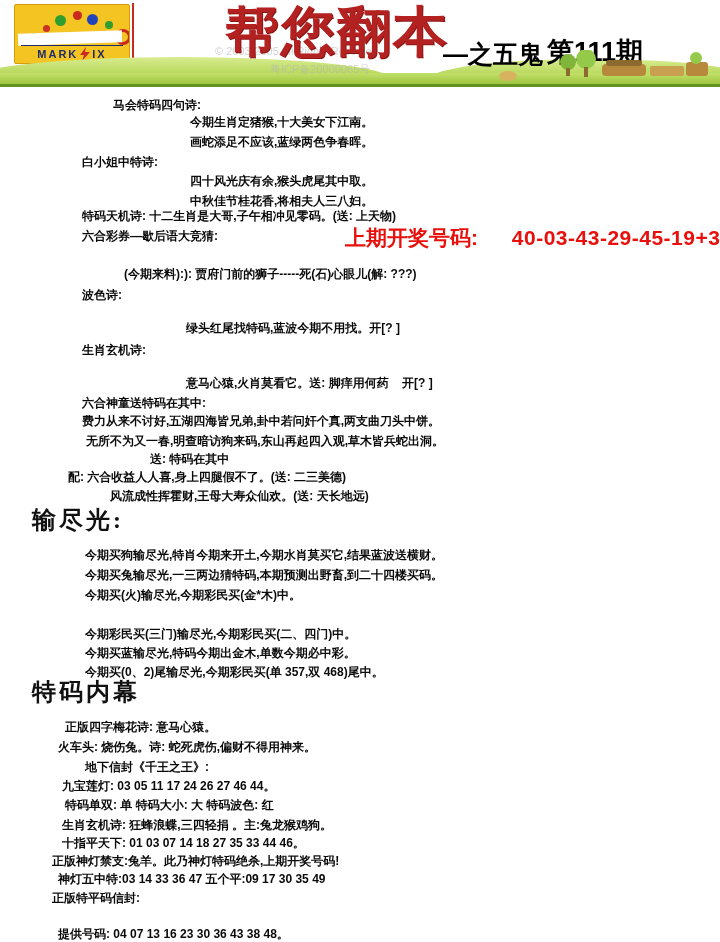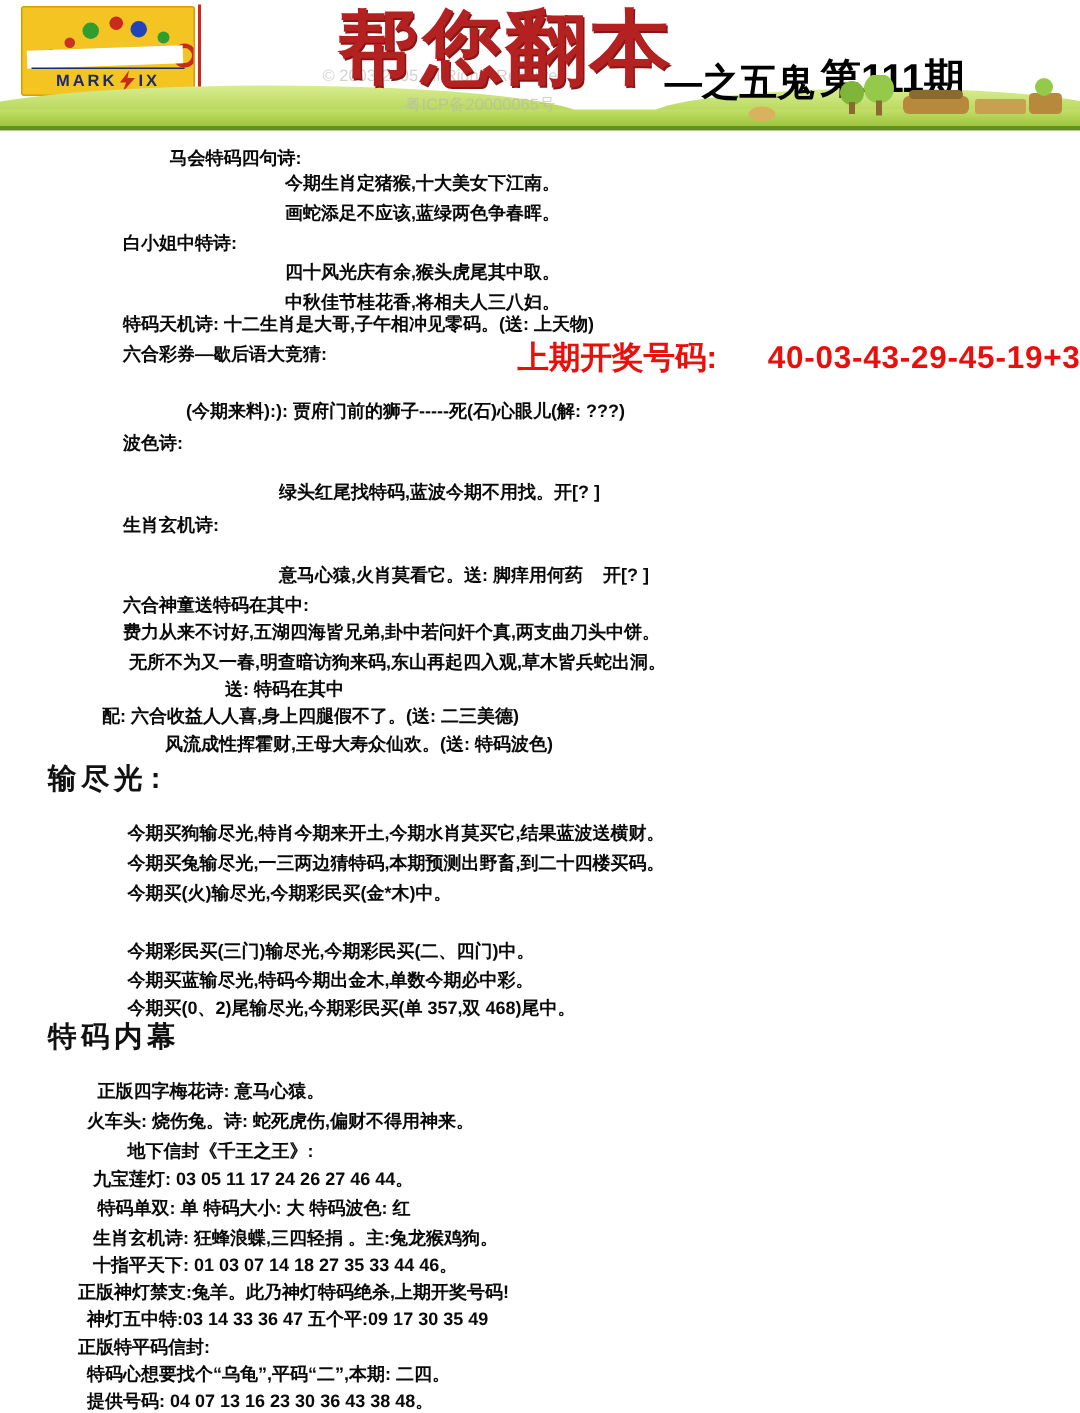--- a/index.html
+++ b/index.html
@@ -29,21 +29,21 @@
   
   .hill{position:absolute;background:linear-gradient(180deg,#d8ec90,#aed24b);}
   #hill-left{left:-30px;top:57px;width:420px;height:22px;border-radius:50% 50% 0 0/100% 100% 0 0;}
   #hill-right{left:430px;top:59px;width:320px;height:20px;border-radius:50% 50% 0 0/100% 100% 0 0;}
   #grass-base{position:absolute;left:0;top:73px;width:720px;height:11px;
               background:linear-gradient(180deg,#c3e06a,#9cc43d);border-bottom:3px solid #61911e;}
   #grass-decor{position:absolute;left:490px;top:50px;z-index:3;}
 
   
   .ln{position:absolute;font-weight:bold;font-size:12px;line-height:20px;white-space:pre;color:#0a0a0a;}
-  .sec{font-family:Liberation Mono, monospace;font-weight:bold;font-size:19px;
+  .sec{font-family:Liberation Serif, serif;font-weight:bold;font-size:24px;
        letter-spacing:3px;color:#111;}
   #prev-draw{position:absolute;left:345px;top:224px;font-weight:bold;font-size:21px;
              color:#e8100c;white-space:pre;letter-spacing:0px;}
   #prev-draw .num{letter-spacing:0.5px;margin-left:28px;}
 </style>
 </head>
 <body>
 
 <div id="page">
 
@@ -107,37 +107,36 @@
   <div class="ln" style="top:264px;left:124px">(今期来料):): 贾府门前的狮子-----死(石)心眼儿(解: ???)</div>
   <div class="ln" style="top:285px;left:82px">波色诗:</div>
   <div class="ln" style="top:318px;left:186px">绿头红尾找特码,蓝波今期不用找。开[? ]</div>
   <div class="ln" style="top:340px;left:82px">生肖玄机诗:</div>
   <div class="ln" style="top:373px;left:186px">意马心猿,火肖莫看它。送: 脚痒用何药    开[? ]</div>
   <div class="ln" style="top:393px;left:82px">六合神童送特码在其中:</div>
   <div class="ln" style="top:411px;left:82px">费力从来不讨好,五湖四海皆兄弟,卦中若问奸个真,两支曲刀头中饼。</div>
   <div class="ln" style="top:431px;left:86px">无所不为又一春,明查暗访狗来码,东山再起四入观,草木皆兵蛇出洞。</div>
   <div class="ln" style="top:449px;left:150px">送: 特码在其中</div>
   <div class="ln" style="top:467px;left:68px">配: 六合收益人人喜,身上四腿假不了。(送: 二三美德)</div>
-  <div class="ln" style="top:486px;left:110px">风流成性挥霍财,王母大寿众仙欢。(送: 特码波色)</div>
+  <div class="ln" style="top:486px;left:110px">风流成性挥霍财,王母大寿众仙欢。(送: 天长地远)</div>
 
   <div class="ln sec" style="top:510px;left:32px">输尽光:</div>
   <div class="ln" style="top:545px;left:85px">今期买狗输尽光,特肖今期来开土,今期水肖莫买它,结果蓝波送横财。</div>
   <div class="ln" style="top:565px;left:85px">今期买兔输尽光,一三两边猜特码,本期预测出野畜,到二十四楼买码。</div>
   <div class="ln" style="top:585px;left:85px">今期买(火)输尽光,今期彩民买(金*木)中。</div>
   <div class="ln" style="top:624px;left:85px">今期彩民买(三门)输尽光,今期彩民买(二、四门)中。</div>
   <div class="ln" style="top:643px;left:85px">今期买蓝输尽光,特码今期出金木,单数今期必中彩。</div>
   <div class="ln" style="top:662px;left:85px">今期买(0、2)尾输尽光,今期彩民买(单 357,双 468)尾中。</div>
 
   <div class="ln sec" style="top:682px;left:32px">特码内幕</div>
   <div class="ln" style="top:717px;left:65px">正版四字梅花诗: 意马心猿。</div>
   <div class="ln" style="top:737px;left:58px">火车头: 烧伤兔。诗: 蛇死虎伤,偏财不得用神来。</div>
   <div class="ln" style="top:757px;left:85px">地下信封《千王之王》:</div>
   <div class="ln" style="top:776px;left:62px">九宝莲灯: 03 05 11 17 24 26 27 46 44。</div>
   <div class="ln" style="top:795px;left:65px">特码单双: 单 特码大小: 大 特码波色: 红</div>
   <div class="ln" style="top:815px;left:62px">生肖玄机诗: 狂蜂浪蝶,三四轻捐 。主:兔龙猴鸡狗。</div>
   <div class="ln" style="top:833px;left:62px">十指平天下: 01 03 07 14 18 27 35 33 44 46。</div>
   <div class="ln" style="top:851px;left:52px">正版神灯禁支:兔羊。此乃神灯特码绝杀,上期开奖号码!</div>
   <div class="ln" style="top:869px;left:58px">神灯五中特:03 14 33 36 47 五个平:09 17 30 35 49</div>
   <div class="ln" style="top:888px;left:52px">正版特平码信封:</div>
-  <div class="ln" style="top:906px;left:58px">特码心想要找个“乌龟”,平码“二”,本期: 二四。</div>
   <div class="ln" style="top:924px;left:58px">提供号码: 04 07 13 16 23 30 36 43 38 48。</div>
 
 </div>
 
 </body></html>

